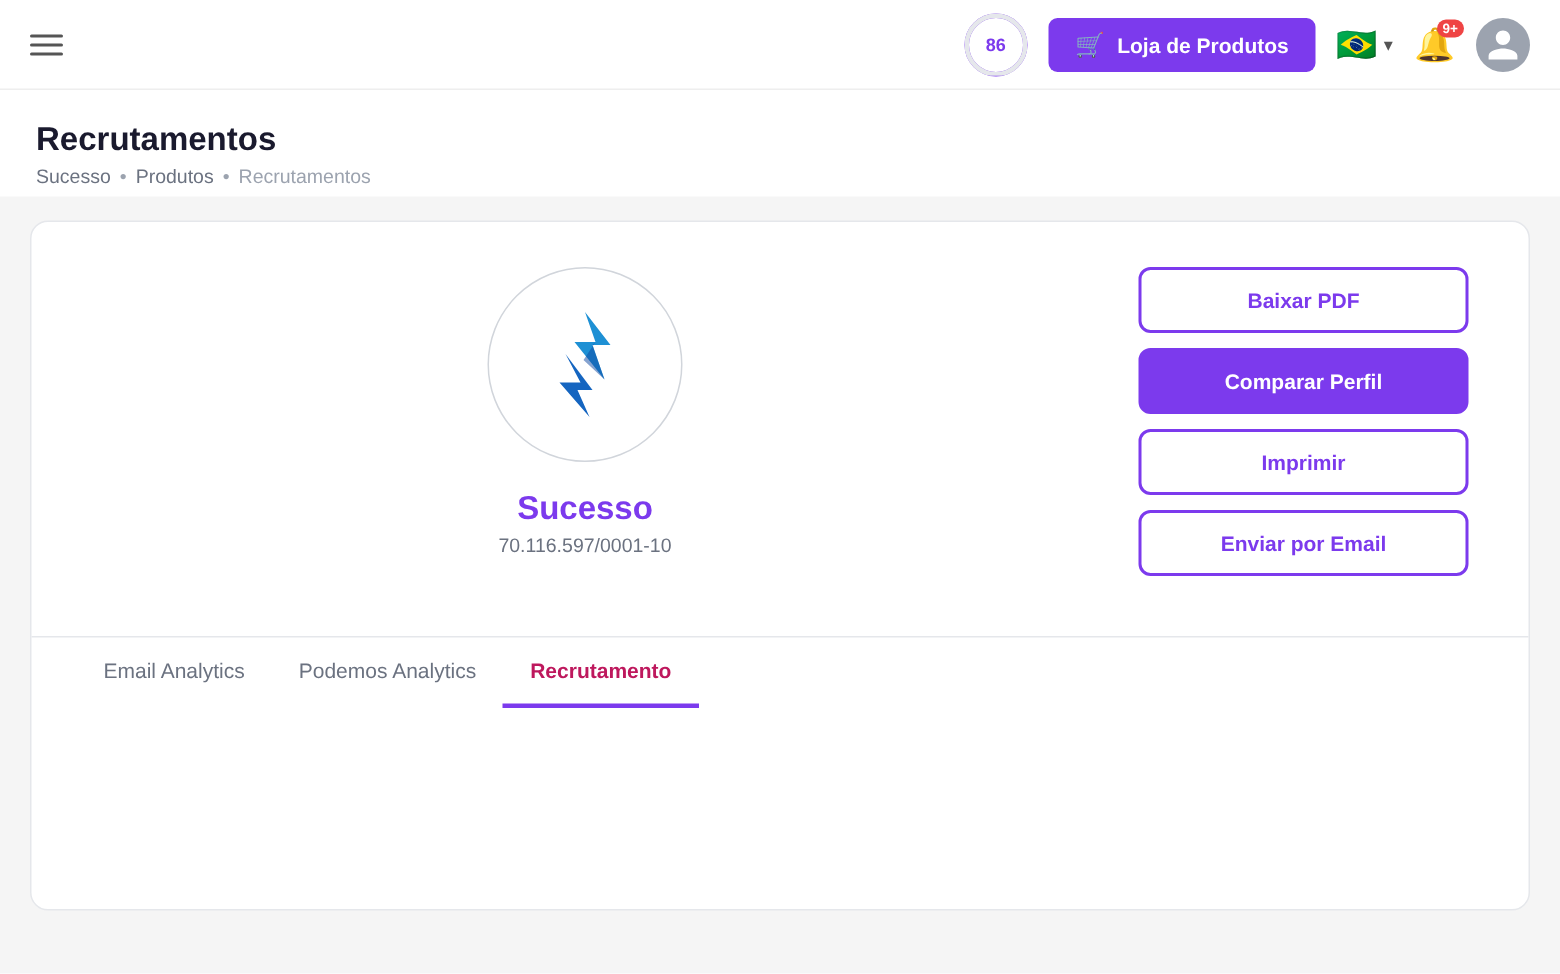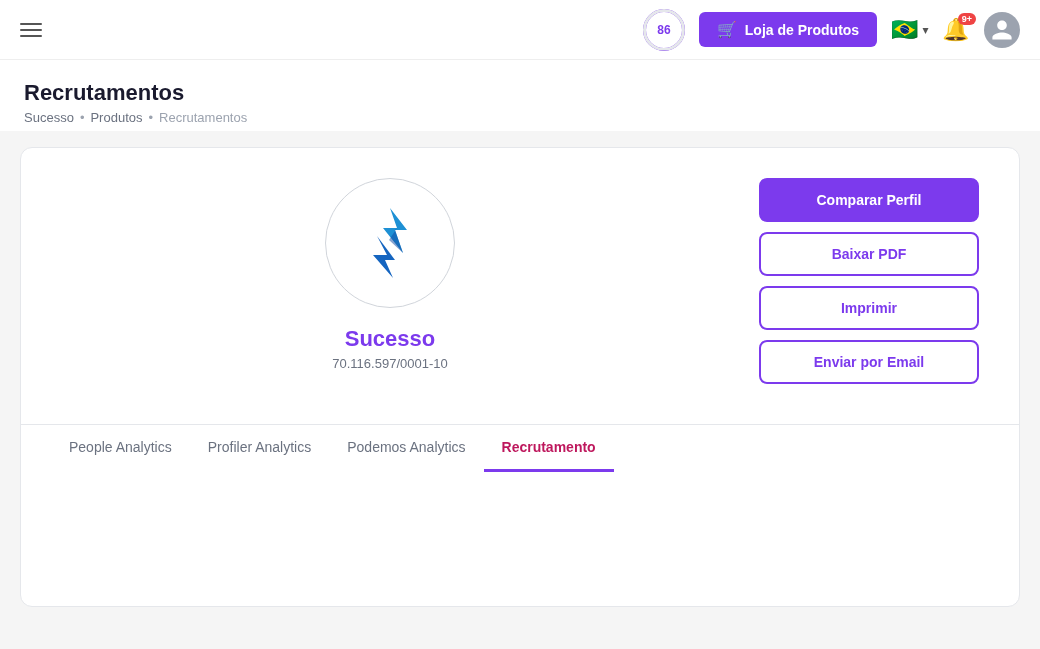--- a/index.html
+++ b/index.html
@@ -338,26 +338,25 @@
           <polygon points="32,38 50,62 40,62 48,80 28,57 42,57" fill="#1565c0"></polygon>
 
           <polygon points="50,32 58,55 44,42 52,30" fill="#0d47a1" opacity="0.5"></polygon>
         </svg>
       </div>
       <div class="company-name">Sucesso</div>
       <div class="company-cnpj">70.116.597/0001-10</div>
     </div>
 
     <div class="card-right">
+      <button class="action-btn outline">Baixar PDF</button>
       <button class="action-btn primary">Comparar Perfil</button>
-      <button class="action-btn outline">Baixar PDF</button>
       <button class="action-btn outline">Imprimir</button>
       <button class="action-btn outline">Enviar por Email</button>
     </div>
   </div>
 
   <div class="tabs-row">
-    <div class="tab-item">People Analytics</div>
-    <div class="tab-item">Profiler Analytics</div>
+    <div class="tab-item">Email Analytics</div>
     <div class="tab-item">Podemos Analytics</div>
     <div class="tab-item active">Recrutamento</div>
   </div>
 </div>
 
 </body></html>

